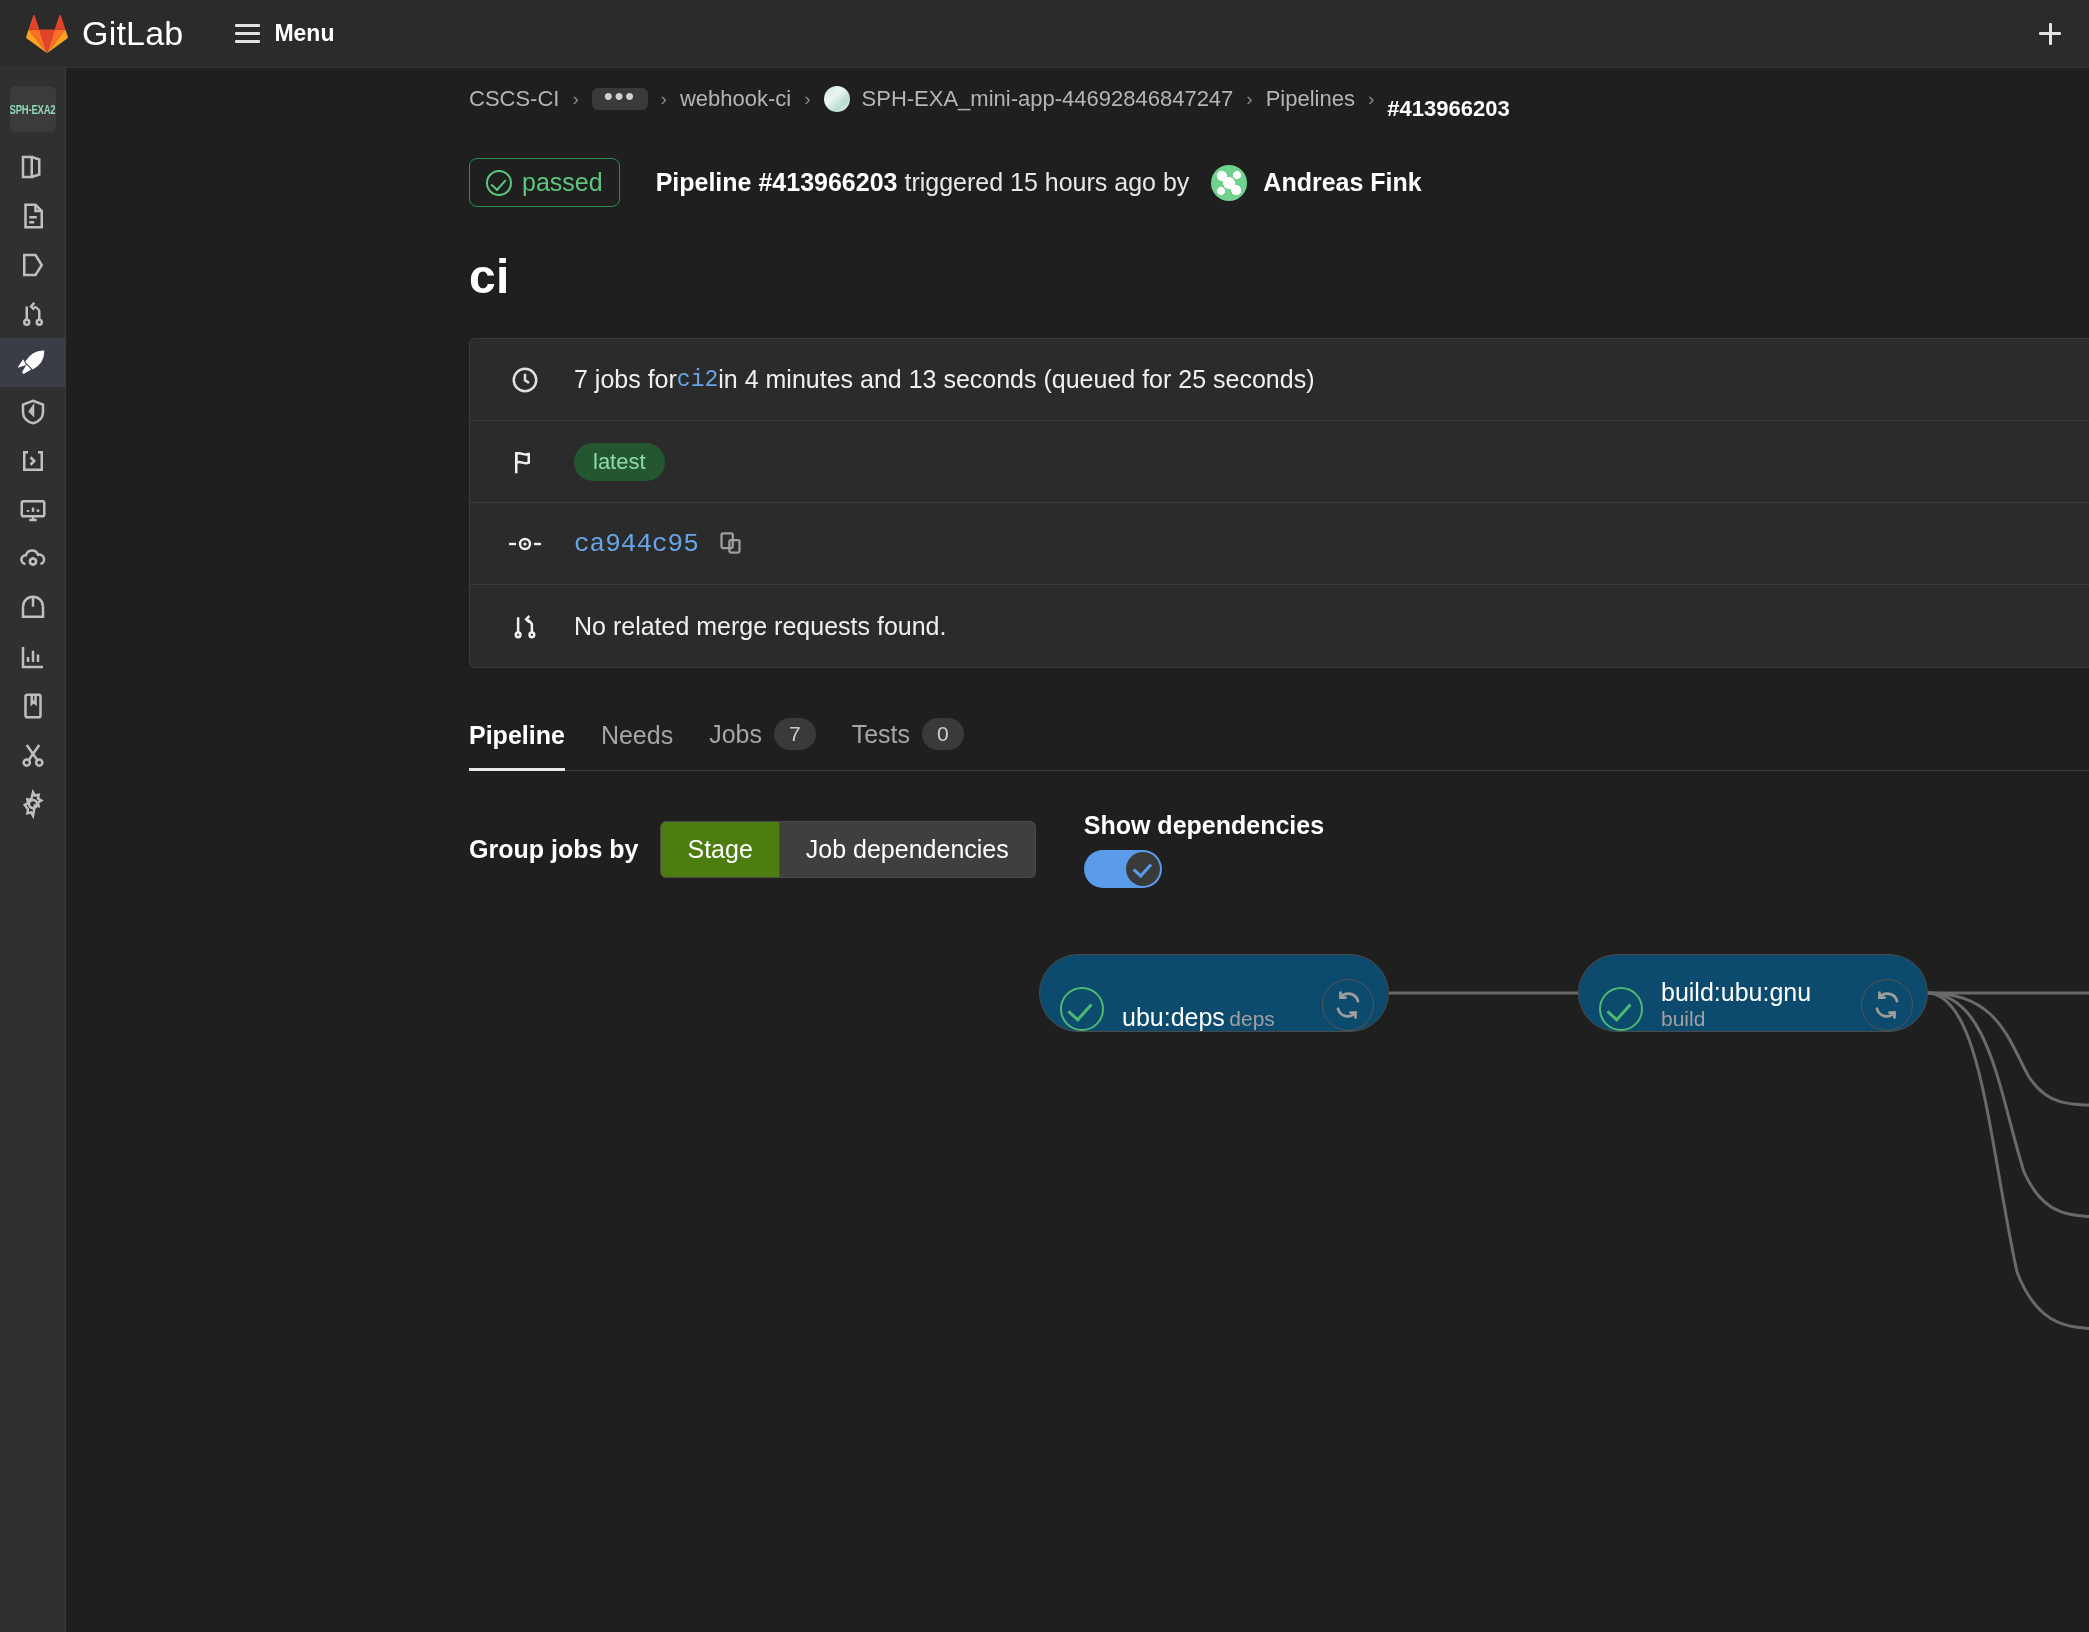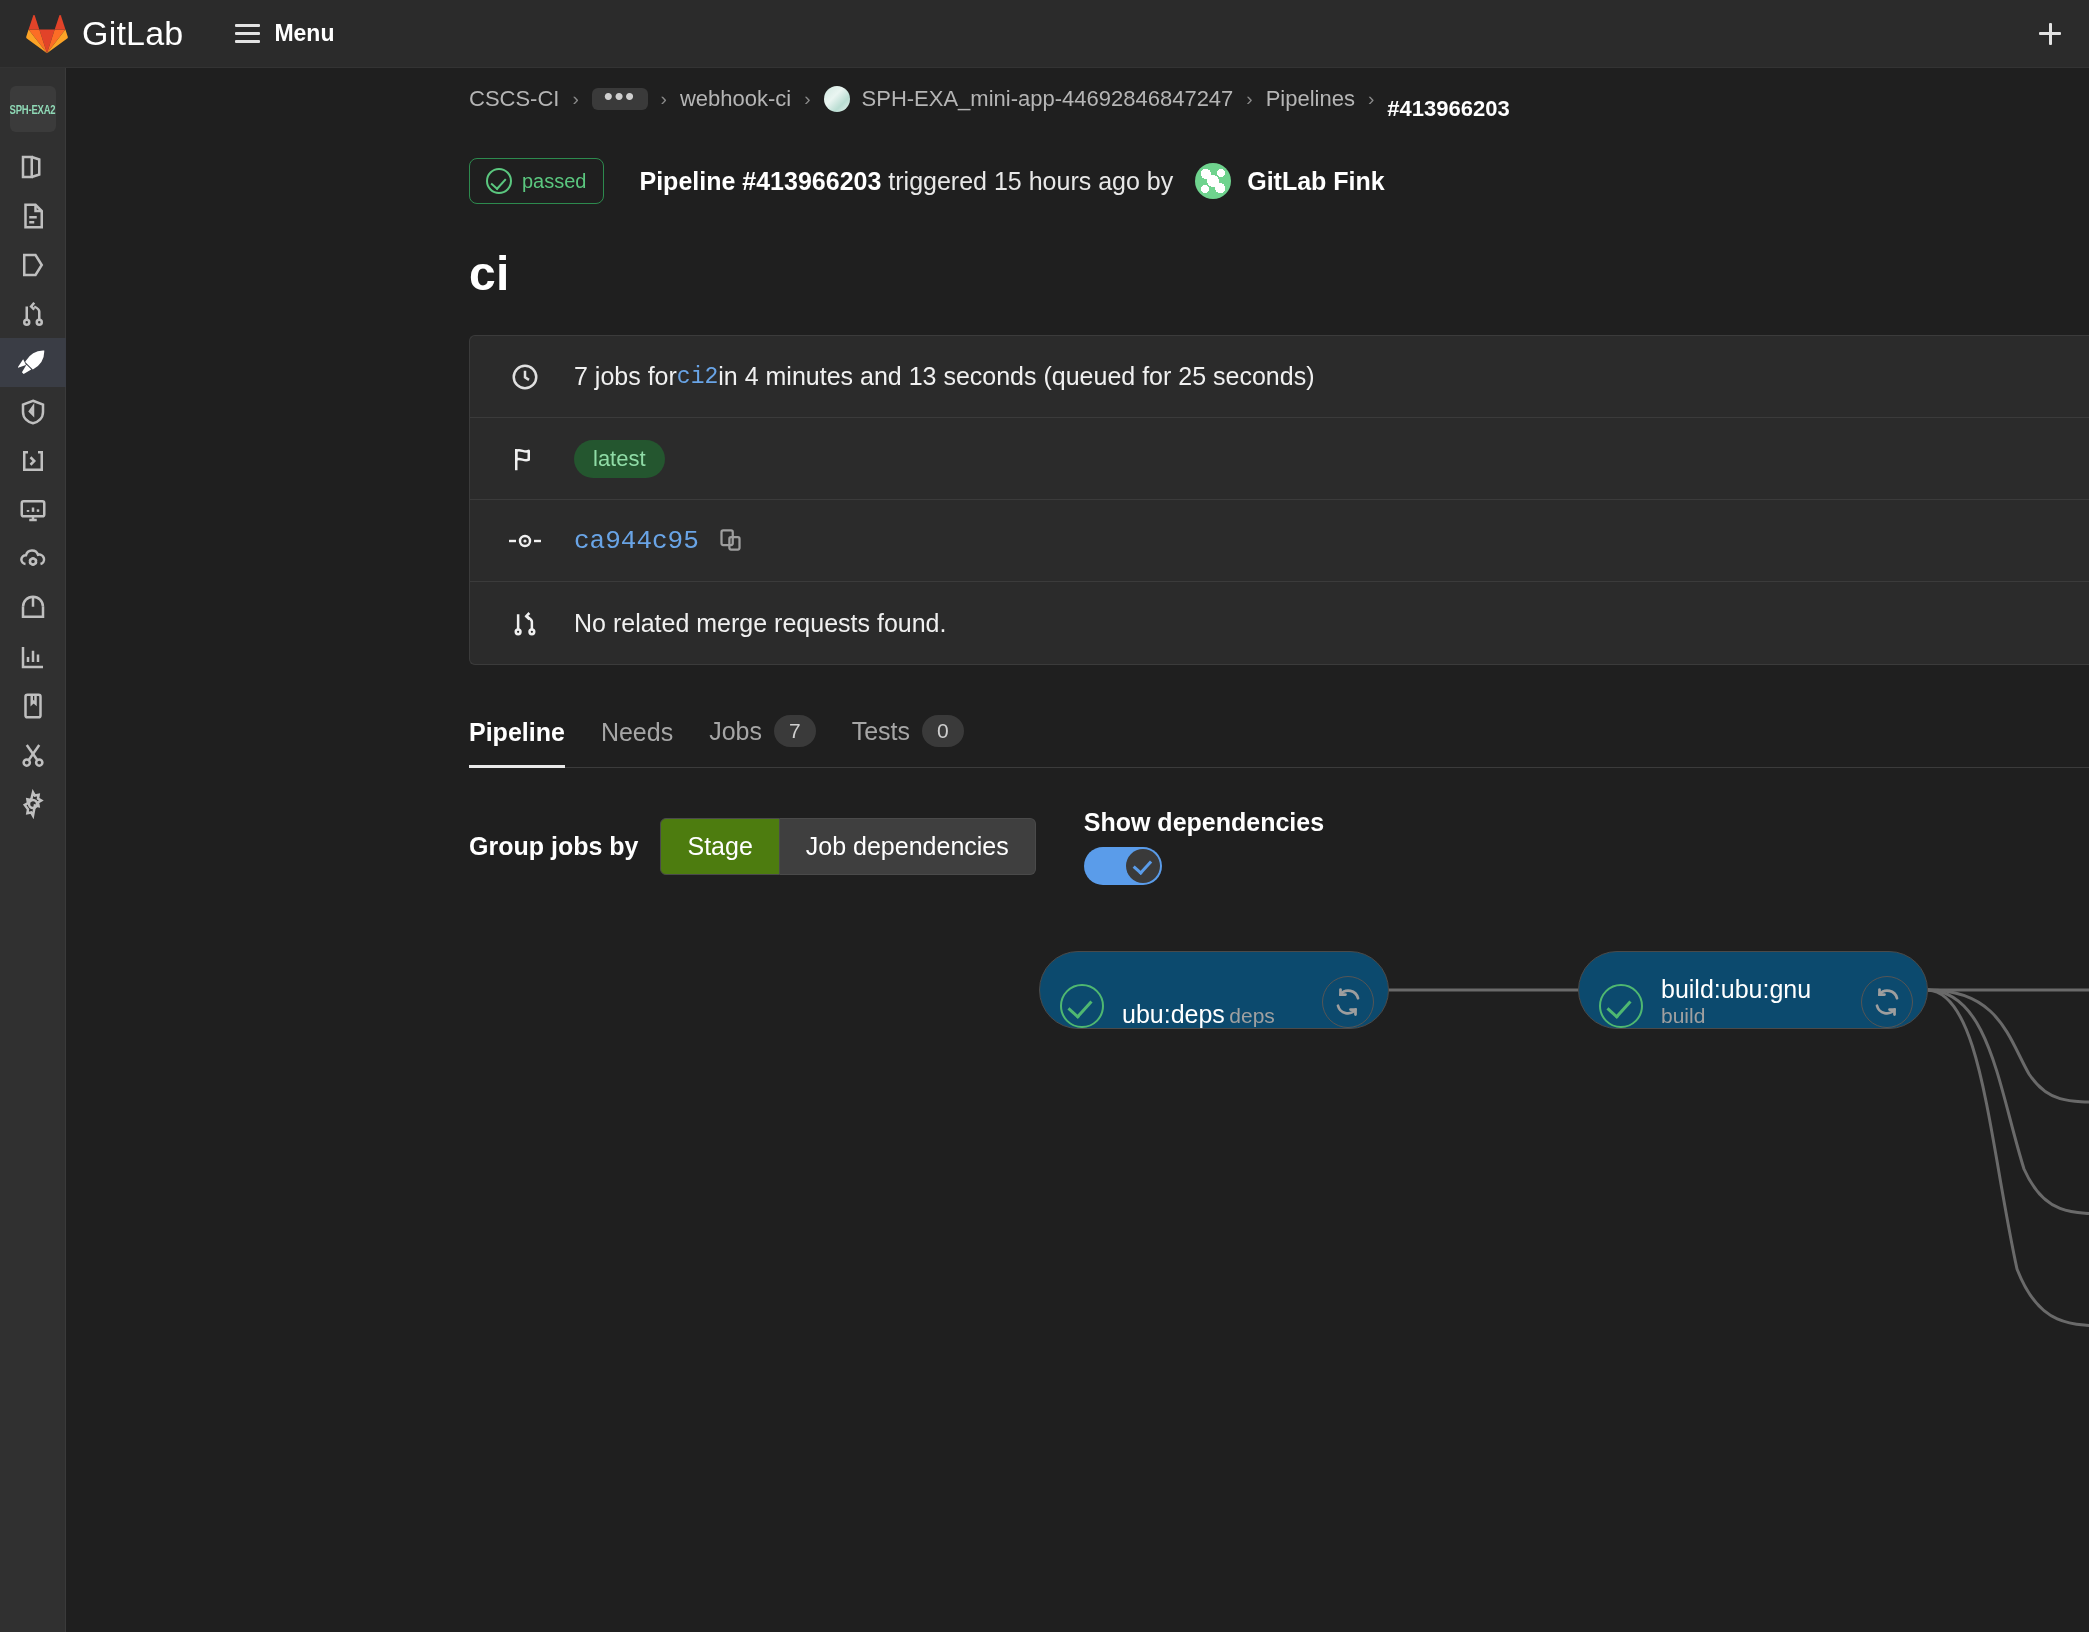--- a/index.html
+++ b/index.html
@@ -109,21 +109,21 @@
   .bc-current { color: #fff; font-weight: 700; white-space: nowrap; margin-top: 20px; }
 
   
   .status-row {
     display: flex; align-items: center;
     margin-top: 28px; gap: 0;
   }
   .badge-passed {
     display: inline-flex; align-items: center; gap: 10px;
     border: 1px solid #2d8a4e; border-radius: 8px;
-    padding: 9px 16px; color: #5bc77f; font-size: 20px;
+    padding: 9px 16px; color: #5bc77f; font-size: 25px;
     background: transparent; cursor: pointer;
   }
   .ck-circle {
     width: 26px; height: 26px; border-radius: 50%;
     border: 2px solid #5bc77f; position: relative; flex: none;
   }
   .ck-circle:after {
     content: ""; position: absolute; left: 6px; top: 4.5px;
     width: 7px; height: 12px;
     border: solid #5bc77f; border-width: 0 2.4px 2.4px 0;
@@ -456,21 +456,21 @@
       <div class="status-row">
         <span class="badge-passed">
           <span class="ck-circle"></span>
           <span>passed</span>
         </span>
         <span class="trig-text">
           <b>Pipeline #413966203</b><span> triggered 15 hours ago by </span>
         </span>
         <span class="user-chip">
           <span class="identicon"></span>
-          <span class="user-name">GitLab Fink</span>
+          <span class="user-name">Andreas Fink</span>
         </span>
       </div>
 
       <div class="pipe-title">ci</div>
 
       <div class="info-card">
 
         <div class="info-row">
           <span class="info-ico">
             <svg width="30" height="30" viewBox="0 0 24 24" fill="none" stroke="#e0e0e0" stroke-width="2">

